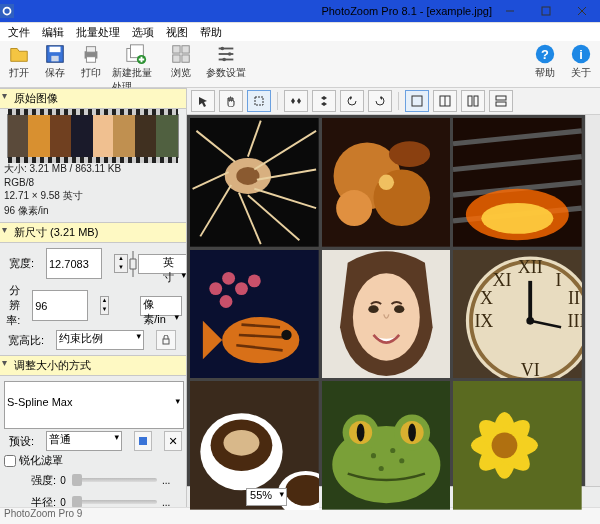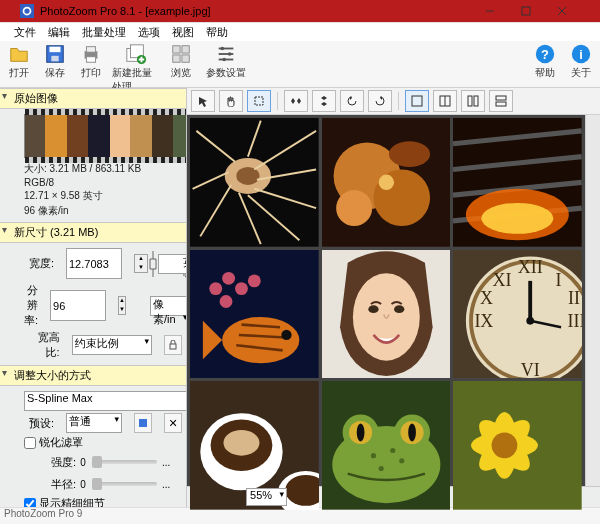--- a/index.html
+++ b/index.html
@@ -11,32 +11,33 @@
     font-size: 11px;
     background: #f0f0f0;
     color: #000;
     overflow: hidden;
   }
   .window { width: 600px; height: 524px; display: flex; flex-direction: column; background: #fff; }
   .titlebar {
     height: 22px;
     display: flex;
     align-items: center;
-    padding: 0 20px;
-    background: #b91c1c;
+    padding: 0 0;
+    background: #1d4ed8;
     border-bottom: 1px solid #e0e0e0;
+    text-align: right;
   }
   .titlebar .app-icon { width: 14px; height: 14px; margin-right: 6px; }
   .titlebar .title-text { flex: 1; font-size: 11px; }
   .titlebar .winbtn { width: 36px; height: 22px; display: flex; align-items: center; justify-content: center; }
   .menubar {
     height: 18px;
     display: flex;
     align-items: center;
-    padding: 0 14px;
+    padding: 0 8px;
     font-size: 11px;
     background: #fff;
   }
   .menubar span { margin-right: 12px; }
   .toolbar {
     height: 44px;
     display: flex;
     align-items: flex-start;
     padding: 2px 4px 0 4px;
     background: #f6f6f6;
@@ -73,21 +74,21 @@
     border-bottom: 1px solid #c8c8c8;
   }
   .panel-head::before {
     content: "▾";
     position: absolute;
     left: 2px;
     top: 1px;
     font-size: 10px;
     color: #555;
   }
-  .panel-body { padding: 3px 4px; font-size: 11px; margin-left: 20px; }
+  .panel-body { padding: 3px 4px; font-size: 11px; }
   .thumb-strip {
     width: 170px;
     height: 42px;
     background: linear-gradient(90deg,
       #5a4a3a 0 12%, #d89030 12% 25%, #704020 25% 37%,
       #1a1a2a 37% 50%, #f0c090 50% 62%, #c09050 62% 75%,
       #403020 75% 87%, #506040 87% 100%);
     border: 1px solid #888;
     margin: 2px auto 4px auto;
     position: relative;
@@ -141,21 +142,21 @@
     align-items: center;
     justify-content: center;
   }
   .full-select {
     display: block;
     width: 174px;
     height: 18px;
     font-size: 11px;
     border: 1px solid #a0a0a0;
     background: #fff;
-    padding: 0 2px;
+    padding: 14px 2px;
     margin: 2px 0;
     position: relative;
   }
   .full-select::after {
     content: "▾";
     position: absolute;
     right: 3px;
     font-size: 9px;
   }
   .check-row { display: flex; align-items: center; gap: 3px; margin: 2px 0; }

